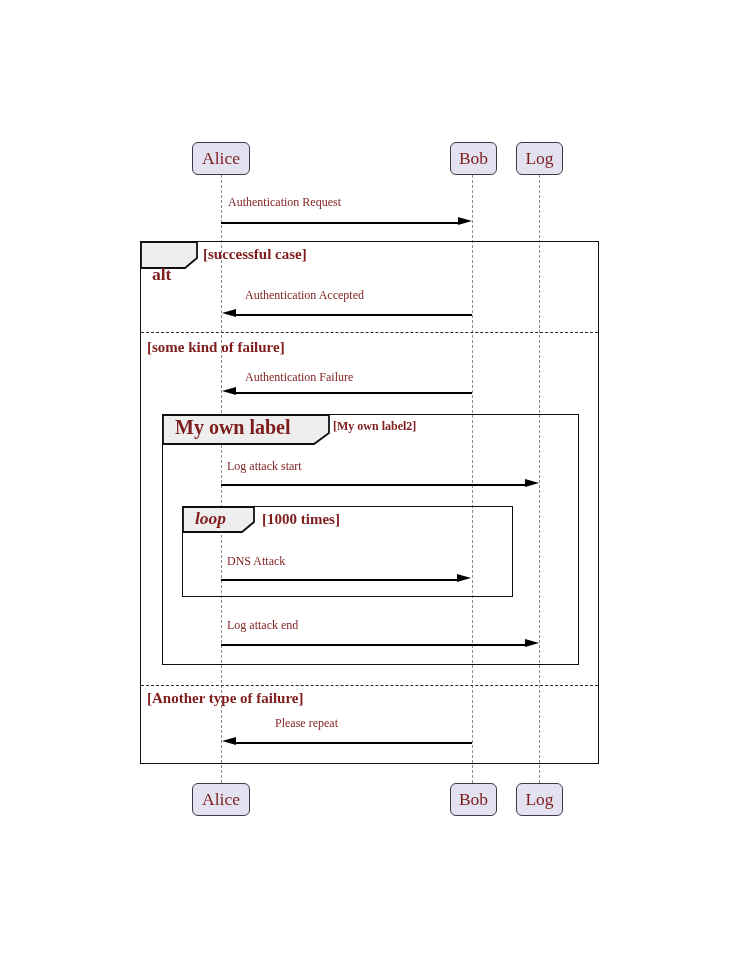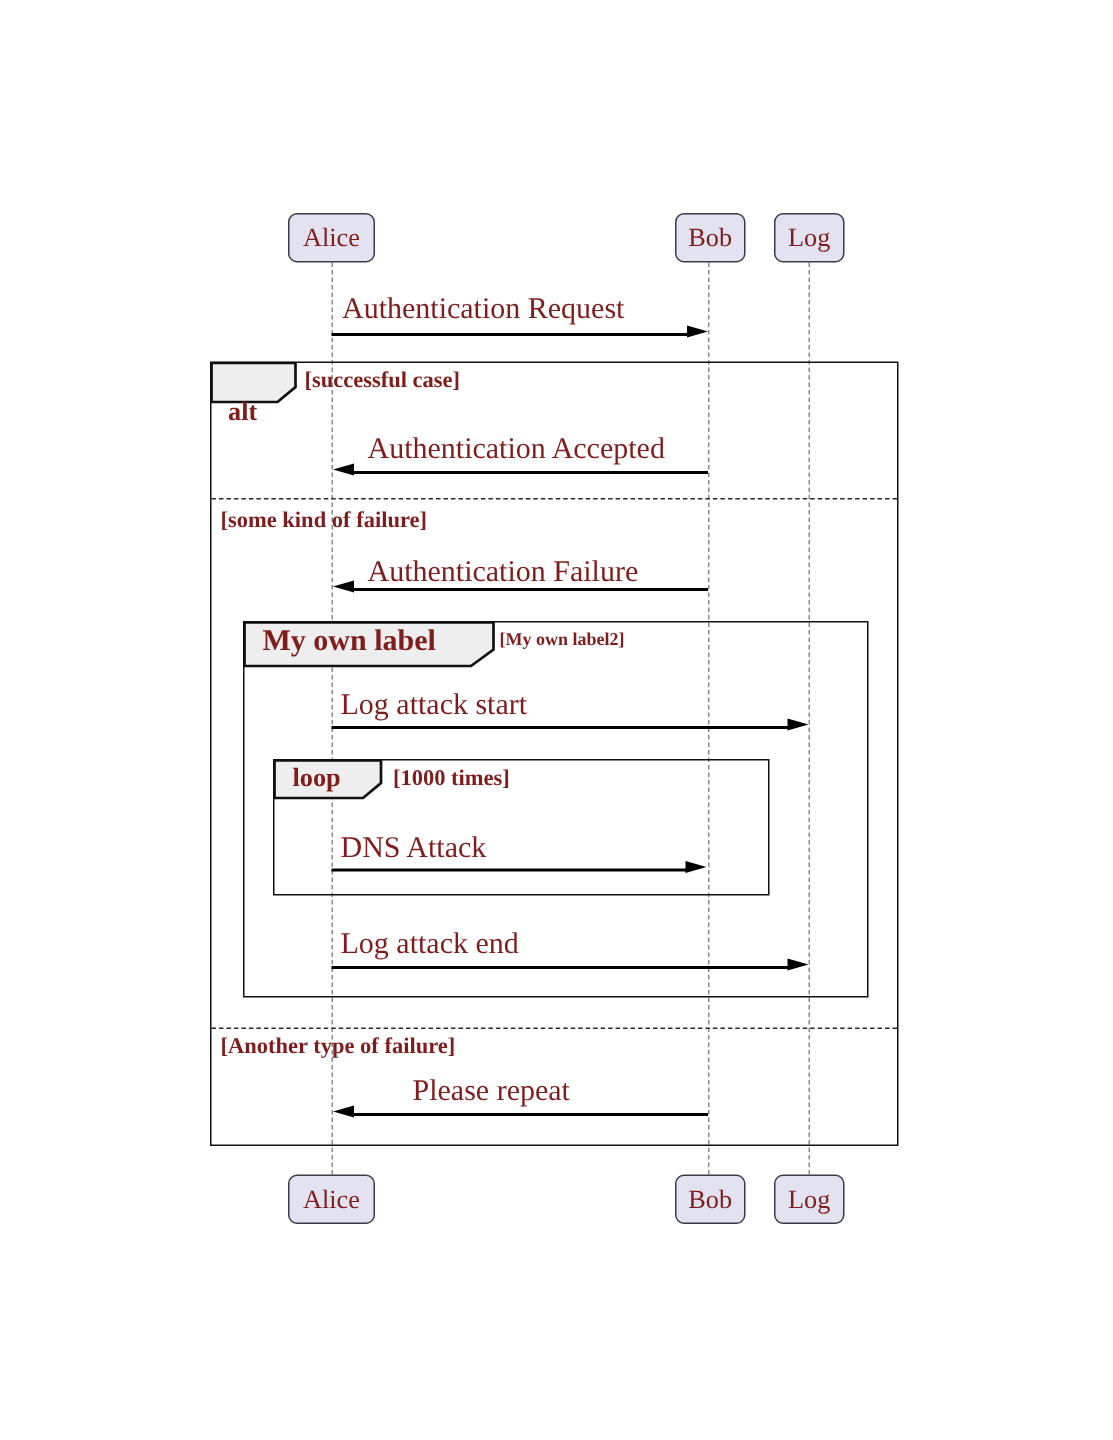--- a/index.html
+++ b/index.html
@@ -11,21 +11,21 @@
   .actor{
     position:absolute;height:33px;background:#E2E2F0;border:1.6px solid #3b3b47;
     border-radius:6px;display:flex;align-items:center;justify-content:center;
     font-size:17.5px;box-sizing:border-box;
   }
   .frame{position:absolute;border:1.7px solid #101010;box-sizing:border-box;}
   .pent{position:absolute;}
   .kw{position:absolute;font-weight:bold;font-size:17.5px;white-space:nowrap;}
   .kw-big{position:absolute;font-weight:bold;font-size:20px;white-space:nowrap;}
   .cond{position:absolute;font-weight:bold;font-size:15px;white-space:nowrap;}
-  .msg{position:absolute;font-size:20px;white-space:nowrap;}
+  .msg{position:absolute;font-size:12px;white-space:nowrap;}
   .mline{position:absolute;height:1.6px;background:#000000;}
   .head-r{position:absolute;width:0;height:0;border-top:4.7px solid transparent;border-bottom:4.7px solid transparent;border-left:14px solid #000000;}
   .head-l{position:absolute;width:0;height:0;border-top:4.7px solid transparent;border-bottom:4.7px solid transparent;border-right:14px solid #000000;}
   .divider{position:absolute;border-top:1.6px dashed #2a2a2a;height:0;}
 </style>
 </head>
 <body>
 
 <div class="canvas">
 
@@ -83,21 +83,21 @@
   <div class="cond" style="left:333px;top:419px;font-size:12px;">[My own label2]</div>
 
   <div class="msg" style="left:227px;top:459px;">Log attack start</div>
   <div class="mline" style="left:221px;top:484px;width:305px;"></div>
   <div class="head-r" style="left:525px;top:479px;"></div>
 
   <div class="frame" style="left:182px;top:506px;width:331px;height:91px;"></div>
   <svg class="pent" style="left:182px;top:506px;" width="74" height="28">
     <polygon points="1,1 72,1 72,16 60,26 1,26" fill="#EEEEEE" stroke="#101010" stroke-width="1.8"></polygon>
   </svg>
-  <div class="kw" style="left:195px;top:508px;">loop</div>
+  <div class="kw" style="left:195px;top:508px;font-style:italic;">loop</div>
   <div class="cond" style="left:262px;top:511px;">[1000 times]</div>
 
   <div class="msg" style="left:227px;top:554px;">DNS Attack</div>
   <div class="mline" style="left:221px;top:579px;width:237px;"></div>
   <div class="head-r" style="left:457px;top:574px;"></div>
 
   <div class="msg" style="left:227px;top:618px;">Log attack end</div>
   <div class="mline" style="left:221px;top:644px;width:305px;"></div>
   <div class="head-r" style="left:525px;top:639px;"></div>
 

